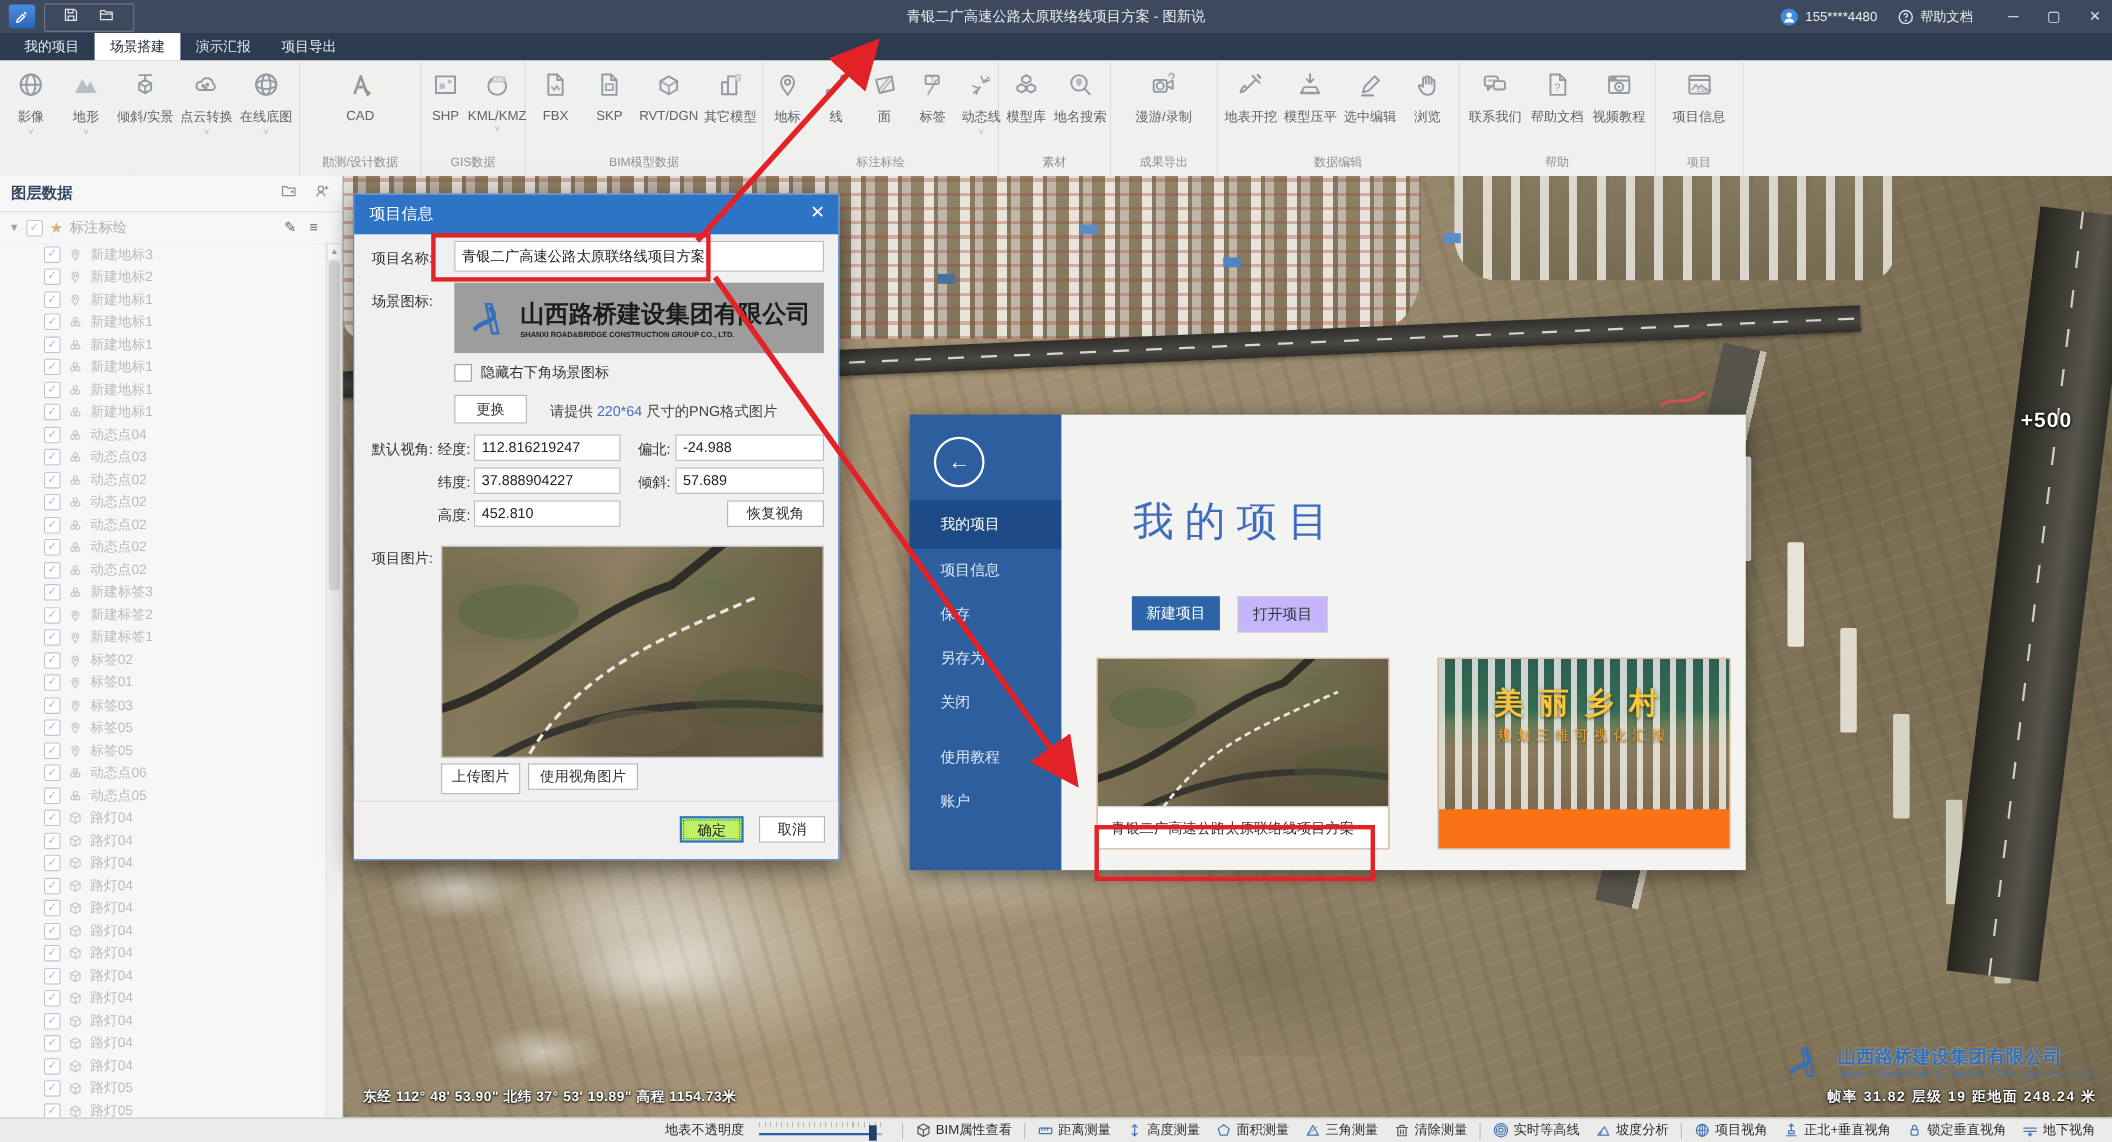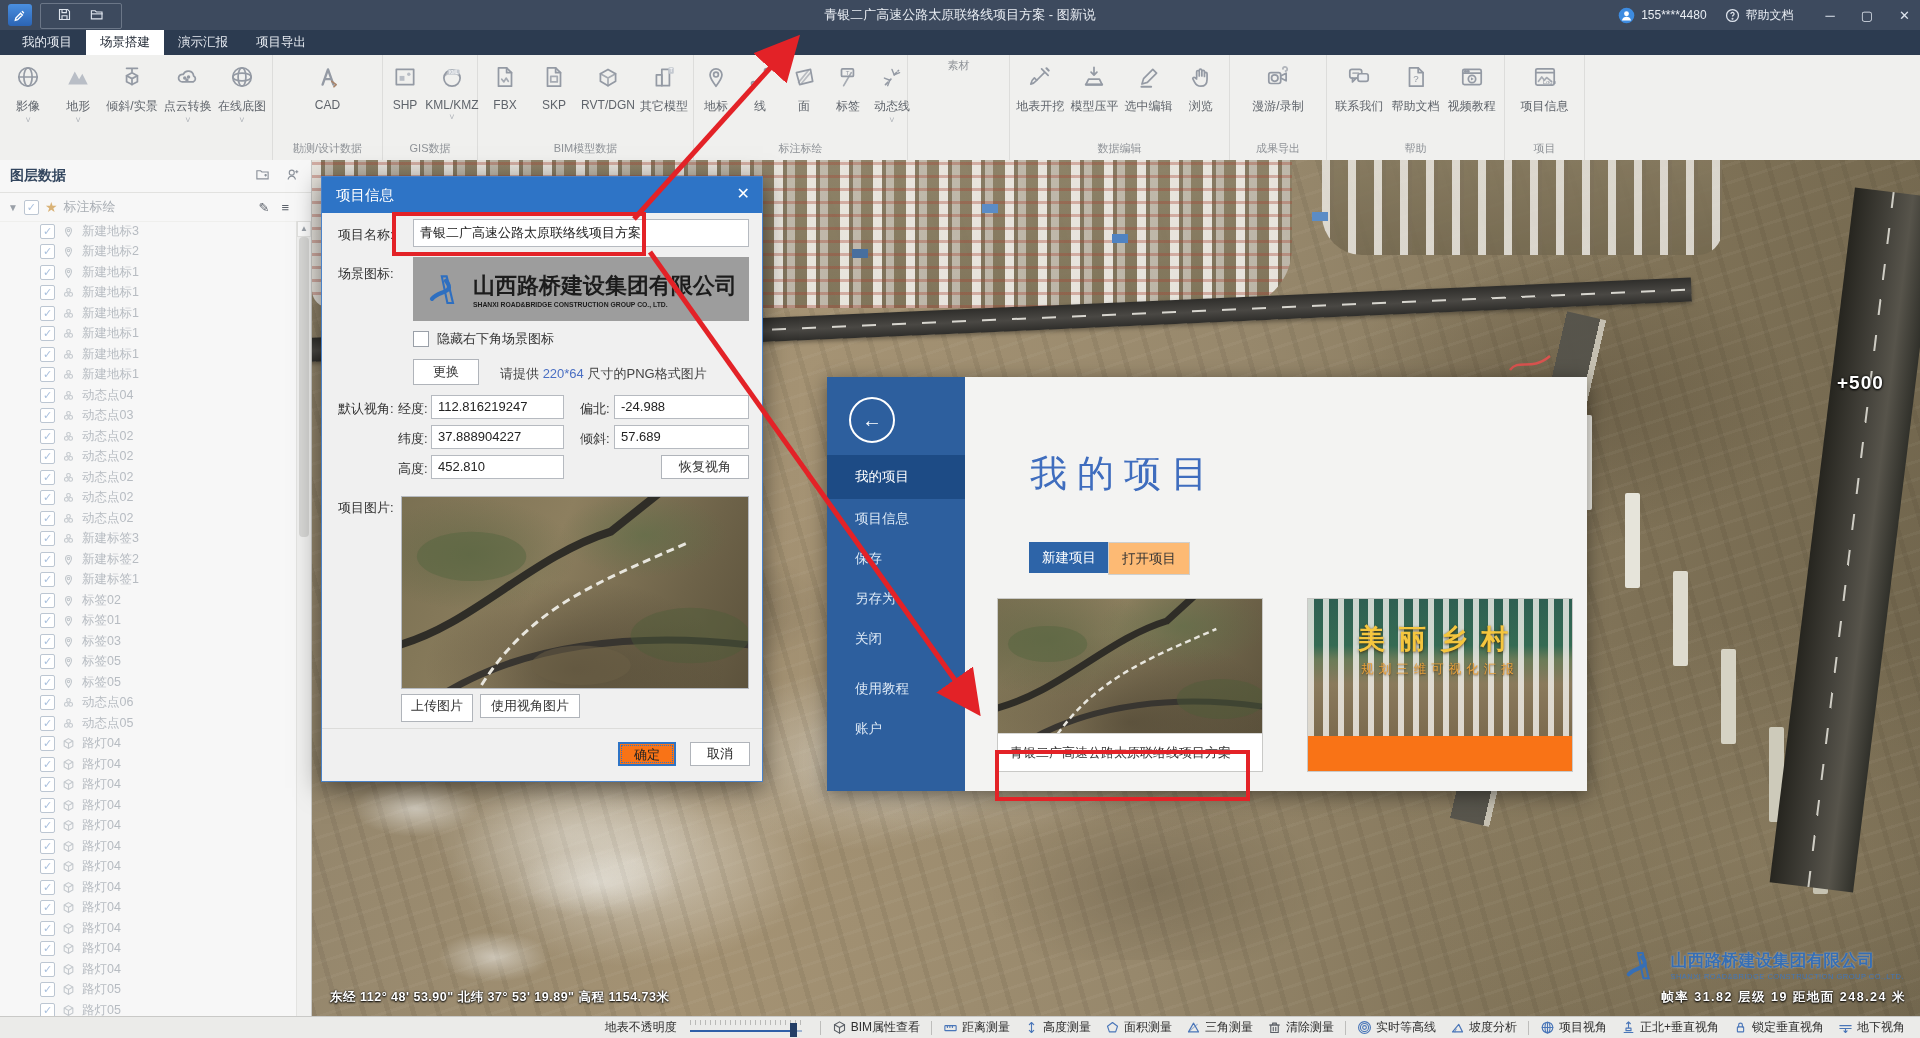--- a/index.html
+++ b/index.html
@@ -107,21 +107,21 @@
   .back-circle{position:absolute;left:22px;top:20px;width:42px;height:42px;border:2px solid #fff;border-radius:50%;
       display:flex;align-items:center;justify-content:center;font-size:20px;color:#fff;cursor:default;}
   .pp-items{position:absolute;left:0;top:78px;width:100%;}
   .pp-item{height:40px;line-height:40px;padding-left:28px;font-size:13.5px;color:#dce8f5;cursor:default;}
   .pp-item.active{background:#1d4b85;color:#fff;height:44px;line-height:44px;}
   .pp-items2{position:absolute;left:0;top:292px;width:100%;}
   .pp-main{flex:1;background:#f3f3f2;position:relative;}
   .pp-title{position:absolute;left:65px;top:72px;font-size:37px;color:#3f6dbe;letter-spacing:10px;}
   .pp-btn{position:absolute;top:165px;height:31px;line-height:31px;text-align:center;font-size:13.5px;cursor:default;}
   .pp-btn.new{left:64px;width:80px;background:#2d64a8;color:#fff;}
-  .pp-btn.open{left:143px;width:80px;background:#fdba74;color:#333;border:1px solid #cfcfcd;}
+  .pp-btn.open{left:160px;width:80px;background:#c4b5fd;color:#333;border:1px solid #cfcfcd;}
   .card{position:absolute;top:221px;width:266px;height:174px;border:1px solid #c9c9c7;background:#f97316;box-sizing:border-box;}
   .card.c1{left:32px;}
   .card.c2{left:342px;}
   .card-img{position:absolute;left:0;top:0;right:0;height:137px;overflow:hidden;}
   .card-cap{position:absolute;left:0;right:0;bottom:0;height:37px;border-top:1px solid #d6d6d4;background:#fff;
       font-size:13px;color:#333;line-height:37px;padding-left:12px;white-space:nowrap;overflow:hidden;}
   .aerial-art{width:100%;height:100%;position:relative;background:
       radial-gradient(120px 60px at 70% 20%, rgba(90,110,70,.55), transparent 70%),
       radial-gradient(150px 80px at 20% 30%, rgba(80,95,60,.45), transparent 70%),
       radial-gradient(200px 120px at 50% 90%, rgba(60,52,38,.5), transparent 75%),
@@ -148,21 +148,21 @@
   .logo-en{color:#1c1c1c;font-weight:bold;font-size:6.8px;white-space:nowrap;}
   .dlg-check{position:absolute;left:91px;top:153px;display:flex;align-items:center;gap:8px;font-size:13px;color:#333;}
   .dlg-check .box{width:14px;height:14px;border:1px solid #9aa0a8;background:#fff;}
   .dlg-btn{position:absolute;background:#fff;border:1px solid #b0b4ba;text-align:center;font-size:13px;color:#333;
       box-sizing:border-box;cursor:default;}
   .hint{position:absolute;left:178px;top:188px;font-size:13px;color:#444;}
   .hint b{color:#4a6fc3;font-weight:normal;}
   .thumb{position:absolute;left:79px;top:319px;width:348px;height:193px;border:1px solid #b6bac0;overflow:hidden;box-sizing:border-box;}
   .dlg-footer{position:absolute;left:0;right:0;bottom:0;height:52px;border-top:1px solid #dcdcda;background:#f0f0f0;}
   .btn-ok{position:absolute;left:296px;top:13px;width:58px;height:24px;line-height:22px;text-align:center;
-      font-size:13px;color:#222;background:#f97316;border:2px solid #2e74c6;outline:1px dotted #2e74c6;outline-offset:-4px;box-sizing:border-box;}
+      font-size:13px;color:#222;background:#bef264;border:2px solid #2e74c6;outline:1px dotted #2e74c6;outline-offset:-4px;box-sizing:border-box;}
   .btn-cancel{position:absolute;left:368px;top:13px;width:60px;height:24px;line-height:22px;text-align:center;
       font-size:13px;color:#222;background:#fff;border:1px solid #b0b4ba;box-sizing:border-box;}
   
   .statusbar{position:absolute;left:0;top:1016px;width:1920px;height:22px;background:#ebebe9;border-top:1px solid #c9c9c7;
       display:flex;align-items:center;justify-content:flex-end;padding-right:8px;box-sizing:border-box;font-size:12px;color:#2e2e2e;}
   .sb-item{display:flex;align-items:center;gap:4px;margin:0 7px;cursor:default;white-space:nowrap;}
   .sb-sep{width:1px;height:14px;background:#bdbdbb;margin:0 4px;}
   .slider{position:relative;width:120px;height:16px;margin:0 6px;}
   .slider .ticks{position:absolute;left:0;right:8px;top:0;height:5px;
       background:repeating-linear-gradient(90deg,#b9b9b7 0 1px,transparent 1px 5px);}
@@ -430,84 +430,108 @@
               <path d="M12 5l2 5 5-2M5 13l5 2-2 5" stroke-width="1.3"></path>
             </svg>
           </span>
           <span class="rlb">动态线</span>
           <span class="rch">˅</span>
         </div>
       </div>
       <div class="rglabel">标注标绘</div>
     </div>
     <div class="rgroup" style="width: 102px;">
+      <div class="ritems">
+        <div class="ritem">
+          <span class="ric">
+            <svg viewBox="0 0 24 24" width="26" height="26" fill="none" stroke="#949aa4" stroke-width="1.6" stroke-linecap="round" stroke-linejoin="round">
+              <path d="M12 4l3.5 2v3L12 11 8.5 9V6z"></path>
+              <path d="M8 11.5l3.5 2v3L8 18.5l-3.5-2v-3z"></path>
+              <path d="M16 11.5l3.5 2v3L16 18.5l-3.5-2v-3z"></path>
+            </svg>
+          </span>
+          <span class="rlb">模型库</span>
+          <span class="rch"></span>
+        </div>
+        <div class="ritem">
+          <span class="ric">
+            <svg viewBox="0 0 24 24" width="26" height="26" fill="none" stroke="#949aa4" stroke-width="1.6" stroke-linecap="round" stroke-linejoin="round">
+              <circle cx="11" cy="10.5" r="6.5"></circle>
+              <path d="M15.8 15.5L20 20"></path>
+              <path d="M11 13.8c-1.8-2-2.6-3.2-2.6-4.6a2.6 2.6 0 1 1 5.2 0c0 1.4-.8 2.6-2.6 4.6z" fill="#b9bec6" stroke="none"></path>
+            </svg>
+          </span>
+          <span class="rlb">地名搜索</span>
+          <span class="rch"></span>
+        </div>
+      </div>
       <div class="rglabel">素材</div>
-    </div>
-    <div class="rgroup" style="width: 220px;">
-      <div class="ritems">
-        <div class="ritem">
-          <span class="ric">
-            <svg viewBox="0 0 24 24" width="26" height="26" fill="none" stroke="#949aa4" stroke-width="1.6" stroke-linecap="round" stroke-linejoin="round">
-              <path d="M13.5 4.5l6 6M16.5 7.5l-7.5 7.5"></path>
-              <path d="M9 15c-2.5 3-5.5 3.5-5.5 3.5S3.8 15.3 6.8 12.8z"></path>
-              <path d="M18 4l2 2" stroke-width="2"></path>
-            </svg>
-          </span>
-          <span class="rlb">地表开挖</span>
-          <span class="rch"></span>
-        </div>
-        <div class="ritem">
-          <span class="ric">
-            <svg viewBox="0 0 24 24" width="26" height="26" fill="none" stroke="#949aa4" stroke-width="1.6" stroke-linecap="round" stroke-linejoin="round">
-              <path d="M12 3v7M9.3 7.5l2.7 2.7 2.7-2.7"></path>
-              <path d="M7 14h10l2.5 5h-15z"></path>
-              <path d="M4.5 19h15" stroke-width="2"></path>
-            </svg>
-          </span>
-          <span class="rlb">模型压平</span>
-          <span class="rch"></span>
-        </div>
-        <div class="ritem">
-          <span class="ric">
-            <svg viewBox="0 0 24 24" width="26" height="26" fill="none" stroke="#949aa4" stroke-width="1.6" stroke-linecap="round" stroke-linejoin="round">
-              <path d="M5.5 18.5l1.5-5 8.5-8.5 3.5 3.5-8.5 8.5z"></path>
-              <path d="M5 21h9" stroke-width="1.8"></path>
-            </svg>
-          </span>
-          <span class="rlb">选中编辑</span>
-          <span class="rch"></span>
-        </div>
-        <div class="ritem">
-          <span class="ric">
-            <svg viewBox="0 0 24 24" width="26" height="26" fill="none" stroke="#949aa4" stroke-width="1.6" stroke-linecap="round" stroke-linejoin="round">
-              <path d="M8 12.5V7.2a1.2 1.2 0 0 1 2.4 0V11m0-5a1.2 1.2 0 0 1 2.4 0v5m0-4a1.2 1.2 0 0 1 2.4 0v4.5m0-2.5a1.2 1.2 0 0 1 2.4 0v5c0 4-2.2 6.5-5.8 6.5-2.8 0-4.3-1.2-5.6-3.6L4.6 14c-.6-1 .6-2.2 1.8-1.4l1.6 1.2"></path>
-            </svg>
-          </span>
-          <span class="rlb">浏览</span>
-          <span class="rch"></span>
-        </div>
-      </div>
-      <div class="rglabel">数据编辑</div>
     </div>
     <div class="rgroup" style="width: 97px;">
       <div class="ritems">
         <div class="ritem">
           <span class="ric">
             <svg viewBox="0 0 24 24" width="26" height="26" fill="none" stroke="#949aa4" stroke-width="1.6" stroke-linecap="round" stroke-linejoin="round">
               <rect x="3.5" y="8" width="11" height="10" rx="2"></rect>
               <circle cx="9" cy="13" r="3"></circle>
               <path d="M14.5 11l5-2.5v7l-5-2.5"></path>
               <path d="M16.5 4.5a2 2 0 1 1 2.5 2" opacity=".7"></path>
             </svg>
           </span>
           <span class="rlb">漫游/录制</span>
           <span class="rch"></span>
         </div>
       </div>
       <div class="rglabel">成果导出</div>
+    </div>
+    <div class="rgroup" style="width: 220px;">
+      <div class="ritems">
+        <div class="ritem">
+          <span class="ric">
+            <svg viewBox="0 0 24 24" width="26" height="26" fill="none" stroke="#949aa4" stroke-width="1.6" stroke-linecap="round" stroke-linejoin="round">
+              <path d="M13.5 4.5l6 6M16.5 7.5l-7.5 7.5"></path>
+              <path d="M9 15c-2.5 3-5.5 3.5-5.5 3.5S3.8 15.3 6.8 12.8z"></path>
+              <path d="M18 4l2 2" stroke-width="2"></path>
+            </svg>
+          </span>
+          <span class="rlb">地表开挖</span>
+          <span class="rch"></span>
+        </div>
+        <div class="ritem">
+          <span class="ric">
+            <svg viewBox="0 0 24 24" width="26" height="26" fill="none" stroke="#949aa4" stroke-width="1.6" stroke-linecap="round" stroke-linejoin="round">
+              <path d="M12 3v7M9.3 7.5l2.7 2.7 2.7-2.7"></path>
+              <path d="M7 14h10l2.5 5h-15z"></path>
+              <path d="M4.5 19h15" stroke-width="2"></path>
+            </svg>
+          </span>
+          <span class="rlb">模型压平</span>
+          <span class="rch"></span>
+        </div>
+        <div class="ritem">
+          <span class="ric">
+            <svg viewBox="0 0 24 24" width="26" height="26" fill="none" stroke="#949aa4" stroke-width="1.6" stroke-linecap="round" stroke-linejoin="round">
+              <path d="M5.5 18.5l1.5-5 8.5-8.5 3.5 3.5-8.5 8.5z"></path>
+              <path d="M5 21h9" stroke-width="1.8"></path>
+            </svg>
+          </span>
+          <span class="rlb">选中编辑</span>
+          <span class="rch"></span>
+        </div>
+        <div class="ritem">
+          <span class="ric">
+            <svg viewBox="0 0 24 24" width="26" height="26" fill="none" stroke="#949aa4" stroke-width="1.6" stroke-linecap="round" stroke-linejoin="round">
+              <path d="M8 12.5V7.2a1.2 1.2 0 0 1 2.4 0V11m0-5a1.2 1.2 0 0 1 2.4 0v5m0-4a1.2 1.2 0 0 1 2.4 0v4.5m0-2.5a1.2 1.2 0 0 1 2.4 0v5c0 4-2.2 6.5-5.8 6.5-2.8 0-4.3-1.2-5.6-3.6L4.6 14c-.6-1 .6-2.2 1.8-1.4l1.6 1.2"></path>
+            </svg>
+          </span>
+          <span class="rlb">浏览</span>
+          <span class="rch"></span>
+        </div>
+      </div>
+      <div class="rglabel">数据编辑</div>
     </div>
     <div class="rgroup" style="width: 178px;">
       <div class="ritems">
         <div class="ritem">
           <span class="ric">
             <svg viewBox="0 0 24 24" width="26" height="26" fill="none" stroke="#949aa4" stroke-width="1.6" stroke-linecap="round" stroke-linejoin="round">
               <rect x="3.5" y="5" width="11" height="8" rx="2"></rect>
               <path d="M6 13v3.5L9.5 13"></path>
               <rect x="11" y="9" width="9.5" height="7" rx="2" fill="#eceef1"></rect>
               <path d="M6.5 8.5h5" opacity=".7"></path>

